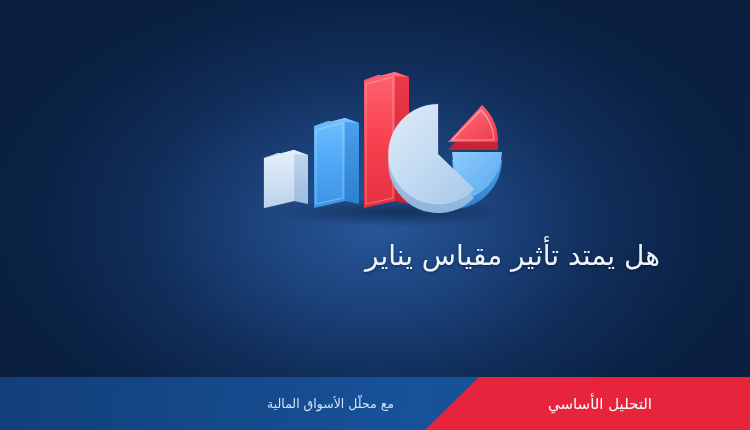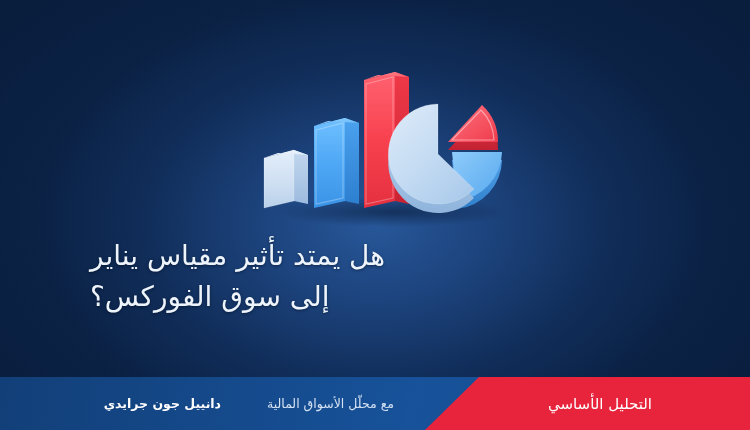--- a/index.html
+++ b/index.html
@@ -51,21 +51,21 @@
     height: 168px;
   }
   .graphic svg { display: block; width: 100%; height: 100%; overflow: visible; }
 
   
   .headline {
     position: absolute;
     left: 0;
     right: 0;
     top: 236px;
-    text-align: left;
+    text-align: right;
     direction: rtl;
     color: #eef4fb;
     font-size: 28px;
     line-height: 1.46;
     font-weight: 400;
     letter-spacing: 0.2px;
     text-shadow: 0 1px 3px rgba(3,14,32,0.55);
     padding: 0 90px;
   }
   .headline .line { display: block; white-space: nowrap; }
@@ -246,30 +246,28 @@
       <g>
         <path d="M186,96 L186,46 A50,50 0 1 0 222,131 Z" transform="translate(0,9)" fill="url(#pSide)"></path>
         <path d="M186,96 L186,46 A50,50 0 1 0 222,131 Z" fill="url(#pTop)"></path>
         <path d="M186,96 L186,46 A50,50 0 1 0 222,131 Z" fill="none" stroke="#ffffff" stroke-opacity="0.22" stroke-width="0.8"></path>
       </g>
     </svg>
   </div>
 
   <div class="headline">
     <span class="line">هل يمتد تأثير مقياس يناير</span>
-    <span class="line">إلى سوق الفوركس؟</span>
   </div>
 
   <div class="footer">
     <div class="footer-red"></div>
     <div class="footer-blue"></div>
 
     <div class="footer-left">
       <span class="lead">مع محلّل الأسواق المالية</span>
-      <span class="name">دانييل جون جرايدي</span>
     </div>
 
     <div class="footer-right">
       <span>التحليل الأساسي</span>
     </div>
   </div>
 
 </div>
 
 </body></html>

